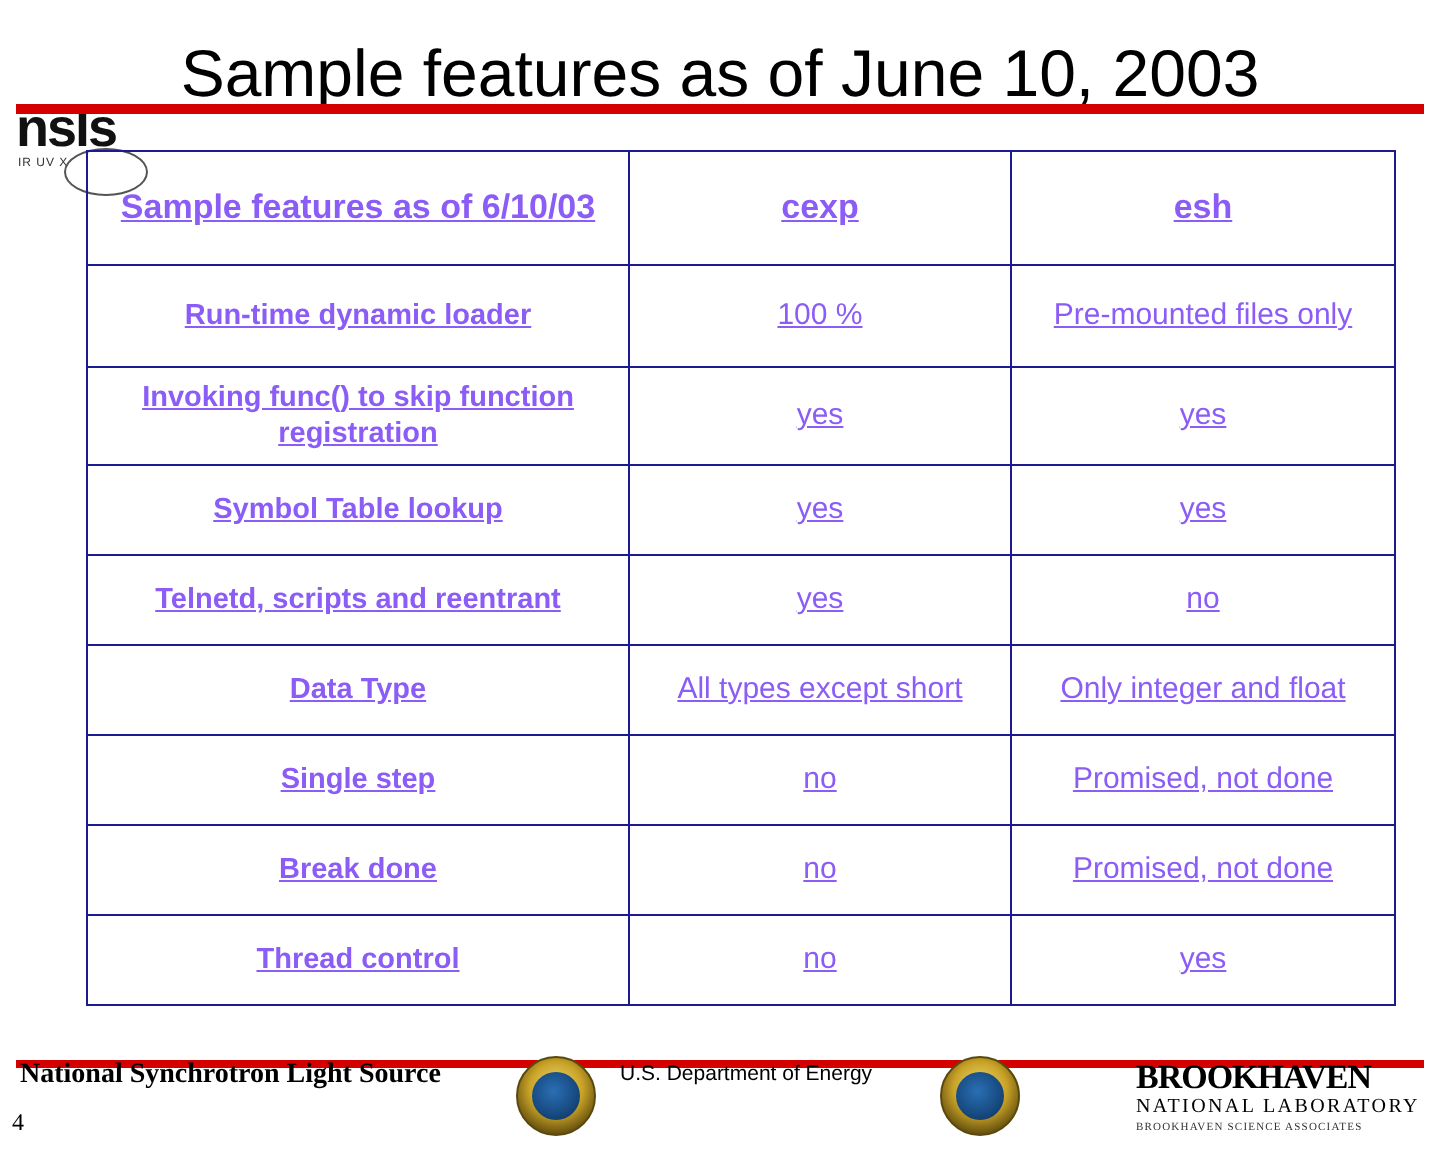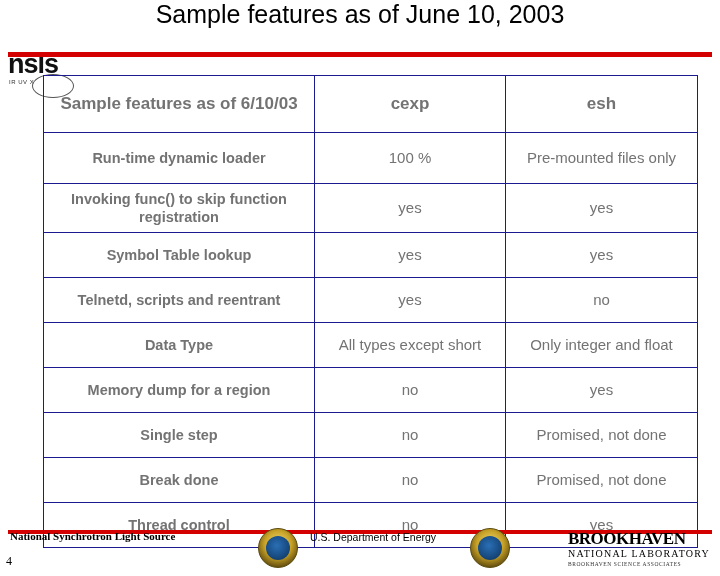--- a/index.html
+++ b/index.html
@@ -46,24 +46,24 @@
     top: 24px;
     width: 40px;
     height: 22px;
     border: 1.5px solid #555555;
     border-radius: 50%;
   }
 
   .slide-title {
     position: absolute;
     left: 0;
-    top: 0;
+    top: 18px;
     width: 720px;
     text-align: center;
-    font-size: 25px;
+    font-size: 33px;
     color: #000000;
     font-family: "Liberation Sans", sans-serif;
   }
 
   .red-rule-top {
     position: absolute;
     left: 8px;
     top: 52px;
     width: 704px;
     height: 5px;
@@ -80,21 +80,22 @@
   table.feature-table {
     border-collapse: collapse;
     width: 654px;
     table-layout: fixed;
   }
   table.feature-table td, table.feature-table th {
     border: 1px solid #1b1b8f;
     padding: 6px 6px;
     vertical-align: middle;
     text-align: center;
-    color: #737373;
+    color: #8b5cf6;
+    text-decoration: underline;
   }
   col.c1 { width: 271px; }
   col.c2 { width: 191px; }
   col.c3 { width: 192px; }
 
   table.feature-table thead th {
     font-size: 17px;
     font-weight: bold;
     height: 44px;
     line-height: 20px;
@@ -116,21 +117,21 @@
     left: 8px;
     top: 530px;
     width: 704px;
     height: 4px;
     background: #d40000;
   }
   .footer-left {
     position: absolute;
     left: 10px;
     top: 530px;
-    font-size: 11px;
+    font-size: 14px;
     font-family: "Liberation Serif", serif;
     color: #000000;
     font-weight: bold;
   }
   .footer-center {
     position: absolute;
     left: 310px;
     top: 530px;
     font-size: 10.5px;
     font-family: Liberation Sans, sans-serif;
@@ -242,25 +243,20 @@
         <td class="label">Telnetd, scripts and reentrant</td>
         <td>yes</td>
         <td>no</td>
       </tr>
       <tr>
         <td class="label">Data Type</td>
         <td>All types except short</td>
         <td>Only integer and float</td>
       </tr>
       <tr>
-        <td class="label">Memory dump for a region</td>
-        <td>no</td>
-        <td>yes</td>
-      </tr>
-      <tr>
         <td class="label">Single step</td>
         <td>no</td>
         <td>Promised, not done</td>
       </tr>
       <tr>
         <td class="label">Break done</td>
         <td>no</td>
         <td>Promised, not done</td>
       </tr>
       <tr>

